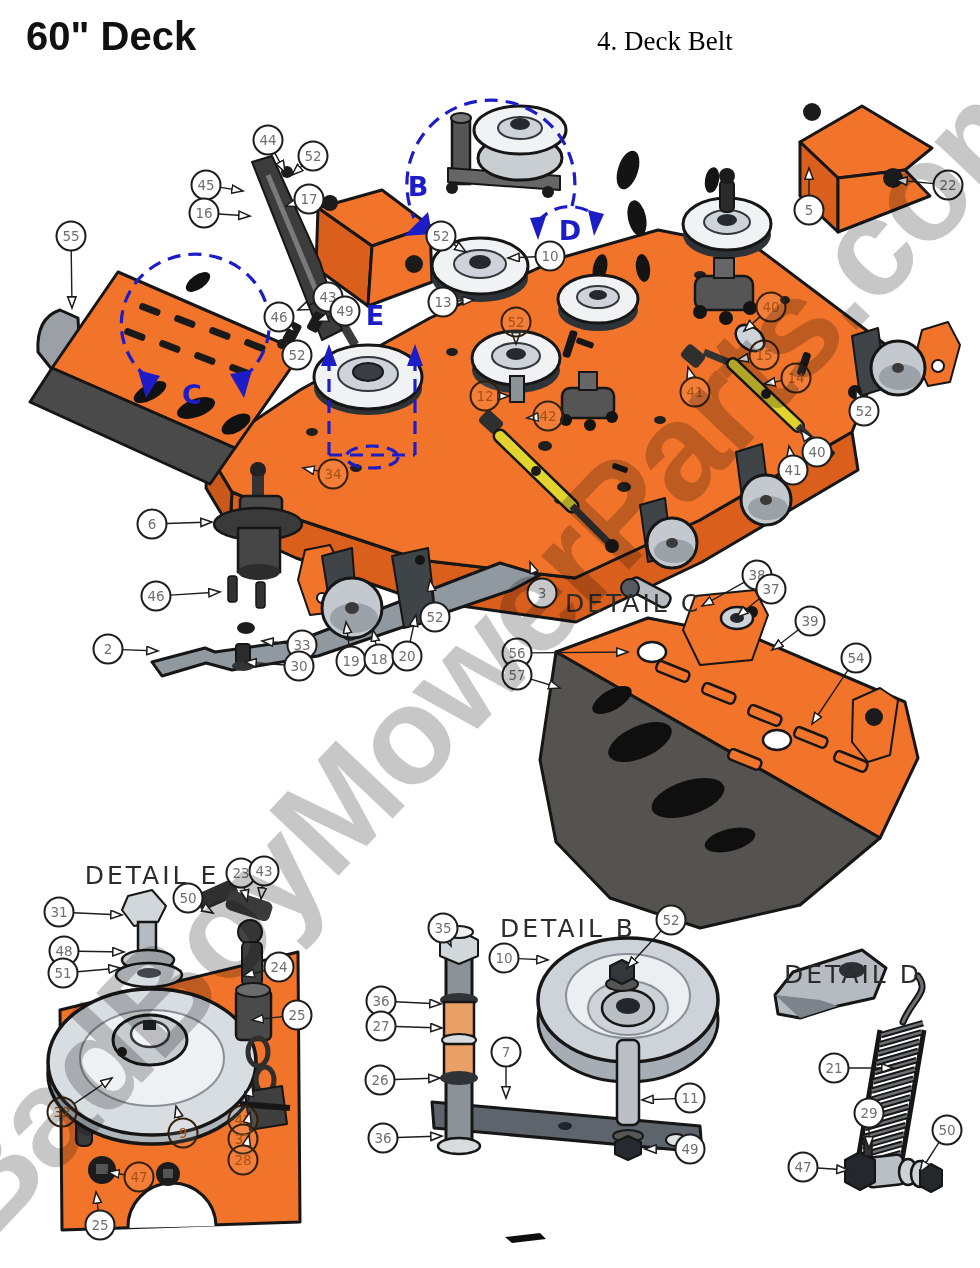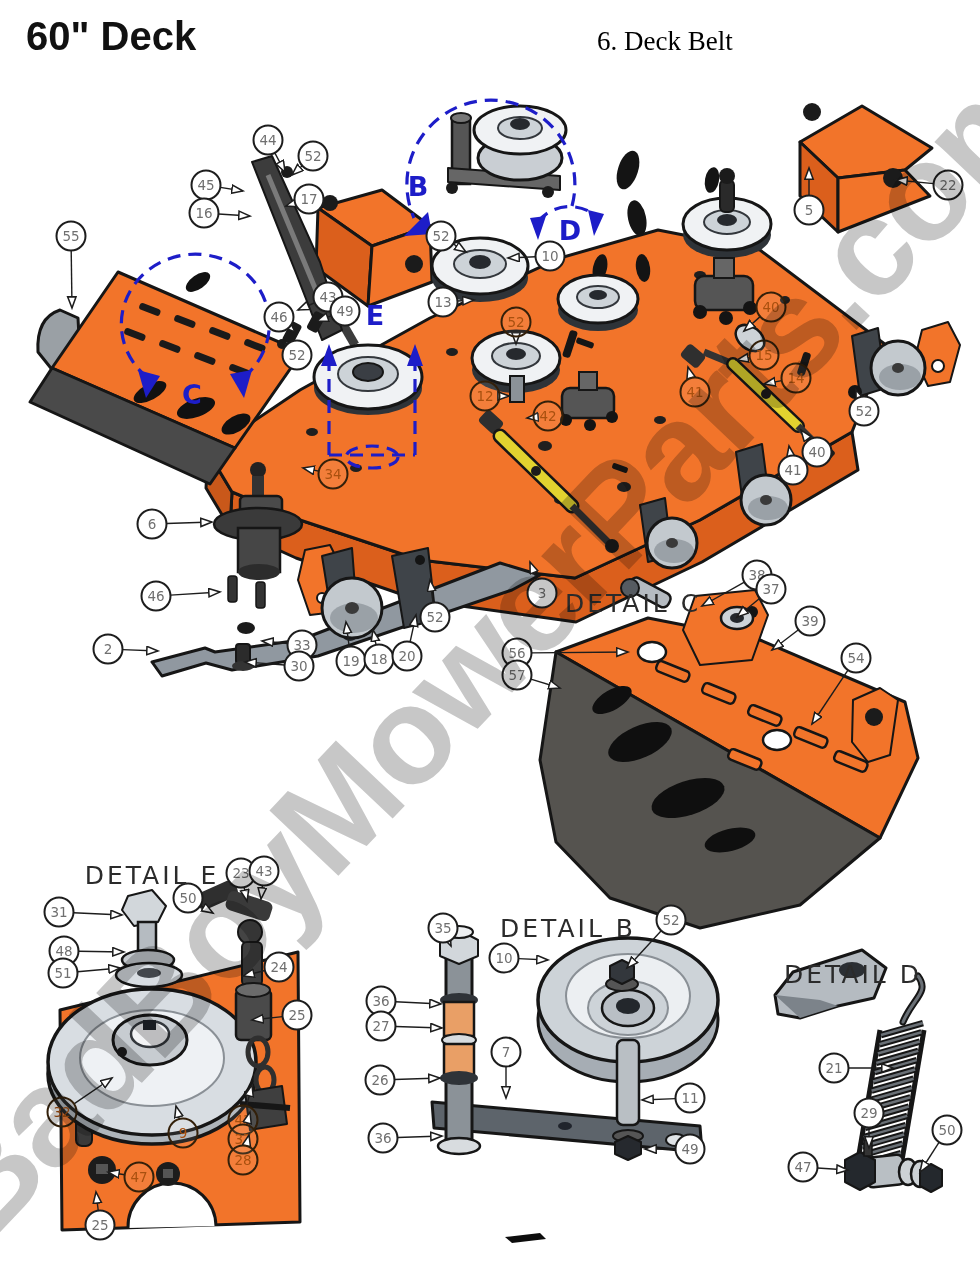--- a/index.html
+++ b/index.html
@@ -24,21 +24,21 @@
   .ct-o{fill:var(--callout-orange-text,#A8500F);font:13.5px "DejaVu Sans",sans-serif;text-anchor:middle;}
   .detail-label{fill:#2b2b2b;font:25px "DejaVu Sans",sans-serif;letter-spacing:3px;text-anchor:middle;}
   .view-letter{fill:var(--annotation-blue,#1D1DC8);font:bold 27px "DejaVu Sans",sans-serif;text-anchor:middle;}
 </style>
 </head>
 <body>
 
 <div class="stage">
 
   <h1 class="page-title">60" Deck</h1>
-  <div class="figure-label">6. Deck Belt</div>
+  <div class="figure-label">4. Deck Belt</div>
 
   <svg id="art" width="980" height="1268" viewBox="0 0 980 1268">
     <defs>
       <marker id="lead-arrow" markerWidth="11" markerHeight="9" refX="8.5" refY="3.5" orient="auto">
         <path d="M0.5,0.5 L8.5,3.5 L0.5,6.5 Z" fill="#ffffff" stroke="#1d1d1d" stroke-width="1.1"></path>
       </marker>
     </defs>
 
     <g>
       <path class="k" fill="#DB5F1C" d="M232,492 L300,520 L420,560 L575,578 L700,520 L852,432 L858,470 L702,562 L576,622 L418,600 L296,558 L230,528 Z"></path>

